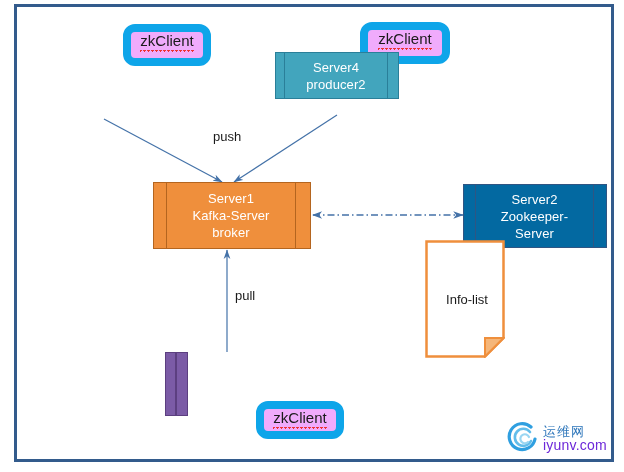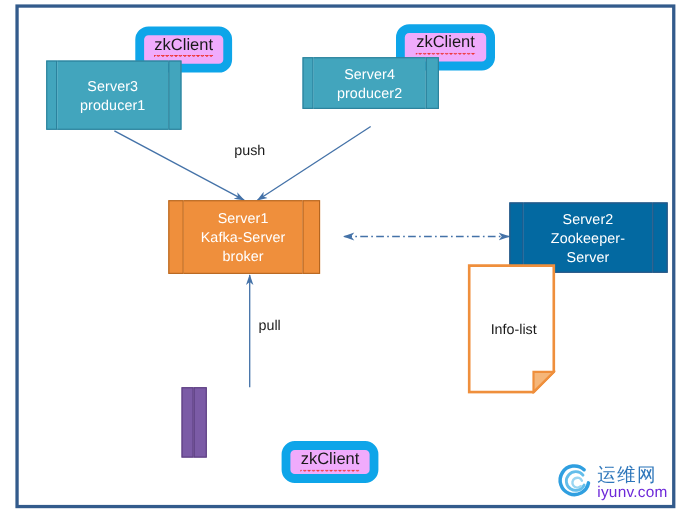--- a/index.html
+++ b/index.html
@@ -151,21 +151,21 @@
     display: flex;
     align-items: center;
     gap: 3px;
   }
   #watermark .wm-text {
     display: flex;
     flex-direction: column;
     line-height: 1;
   }
   #watermark .wm-cn {
-    font-size: 17px;
+    font-size: 13px;
     color: #2f77bb;
     letter-spacing: 1px;
   }
   #watermark .wm-en {
     font-size: 14px;
     font-weight: normal;
     color: #6d28d9;
     letter-spacing: .2px;
     text-align: center;
   }
@@ -201,39 +201,31 @@
   </div>
 
   <div class="callout" style="left:360px; top:22px; width:90px; height:42px;">
     <span class="spell">zkClient</span>
   </div>
 
   <div class="callout" style="left:256px; top:401px; width:88px; height:38px;">
     <span class="spell">zkClient</span>
   </div>
 
-  <div class="server-box teal" style="left:42px; top:55px; width:123px; height:63px;">
-    <div class="panel-l" style="width:10px;"></div>
-    <div class="panel-mid">
-      <span>Server3</span>
-      <span>producer1</span>
-    </div>
-    <div class="panel-r" style="width:12px;"></div>
-  </div>
 
   <div class="server-box teal" style="left:275px; top:52px; width:124px; height:47px;">
     <div class="panel-l" style="width:10px;"></div>
     <div class="panel-mid">
       <span>Server4</span>
       <span>producer2</span>
     </div>
     <div class="panel-r" style="width:12px;"></div>
   </div>
 
-  <div class="server-box orange" style="left:153px; top:182px; width:138px; height:67px;">
+  <div class="server-box orange" style="left:153px; top:182px; width:158px; height:67px;">
     <div class="panel-l" style="width:14px;"></div>
     <div class="panel-mid">
       <span>Server1</span>
       <span>Kafka-Server</span>
       <span>broker</span>
     </div>
     <div class="panel-r" style="width:16px;"></div>
   </div>
 
   <div class="server-box blue" style="left:463px; top:184px; width:144px; height:64px;">

